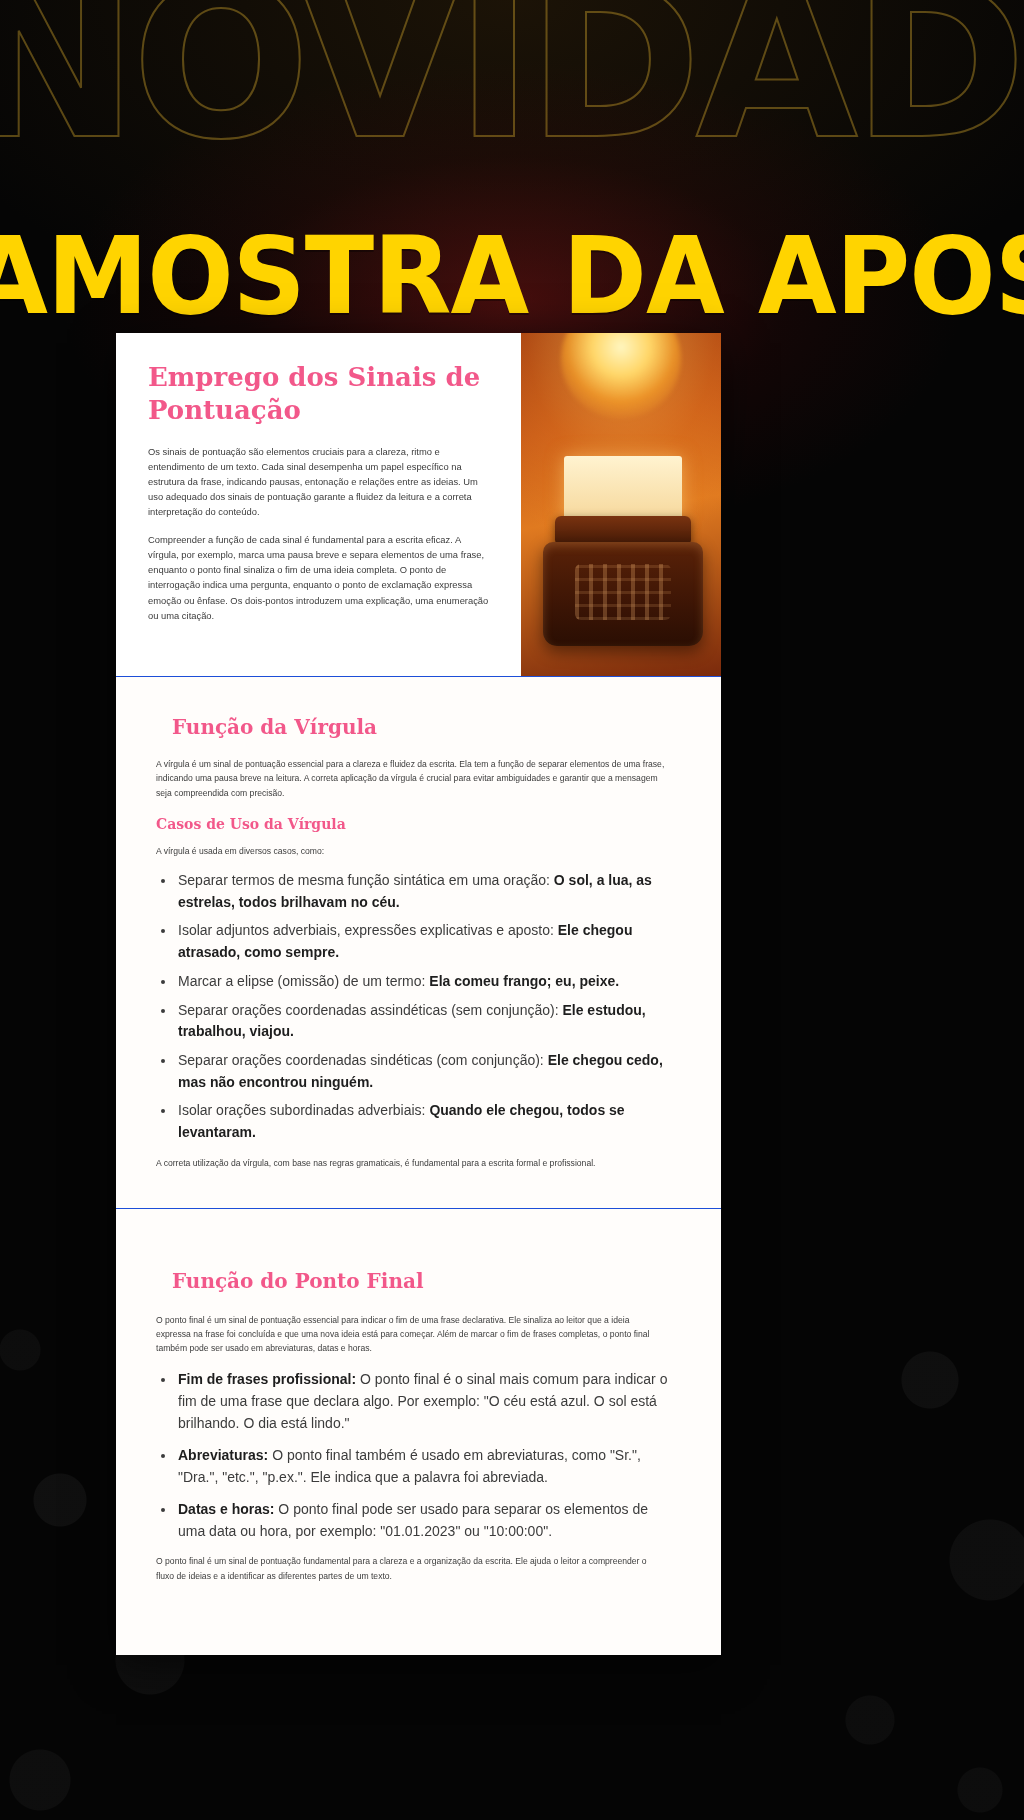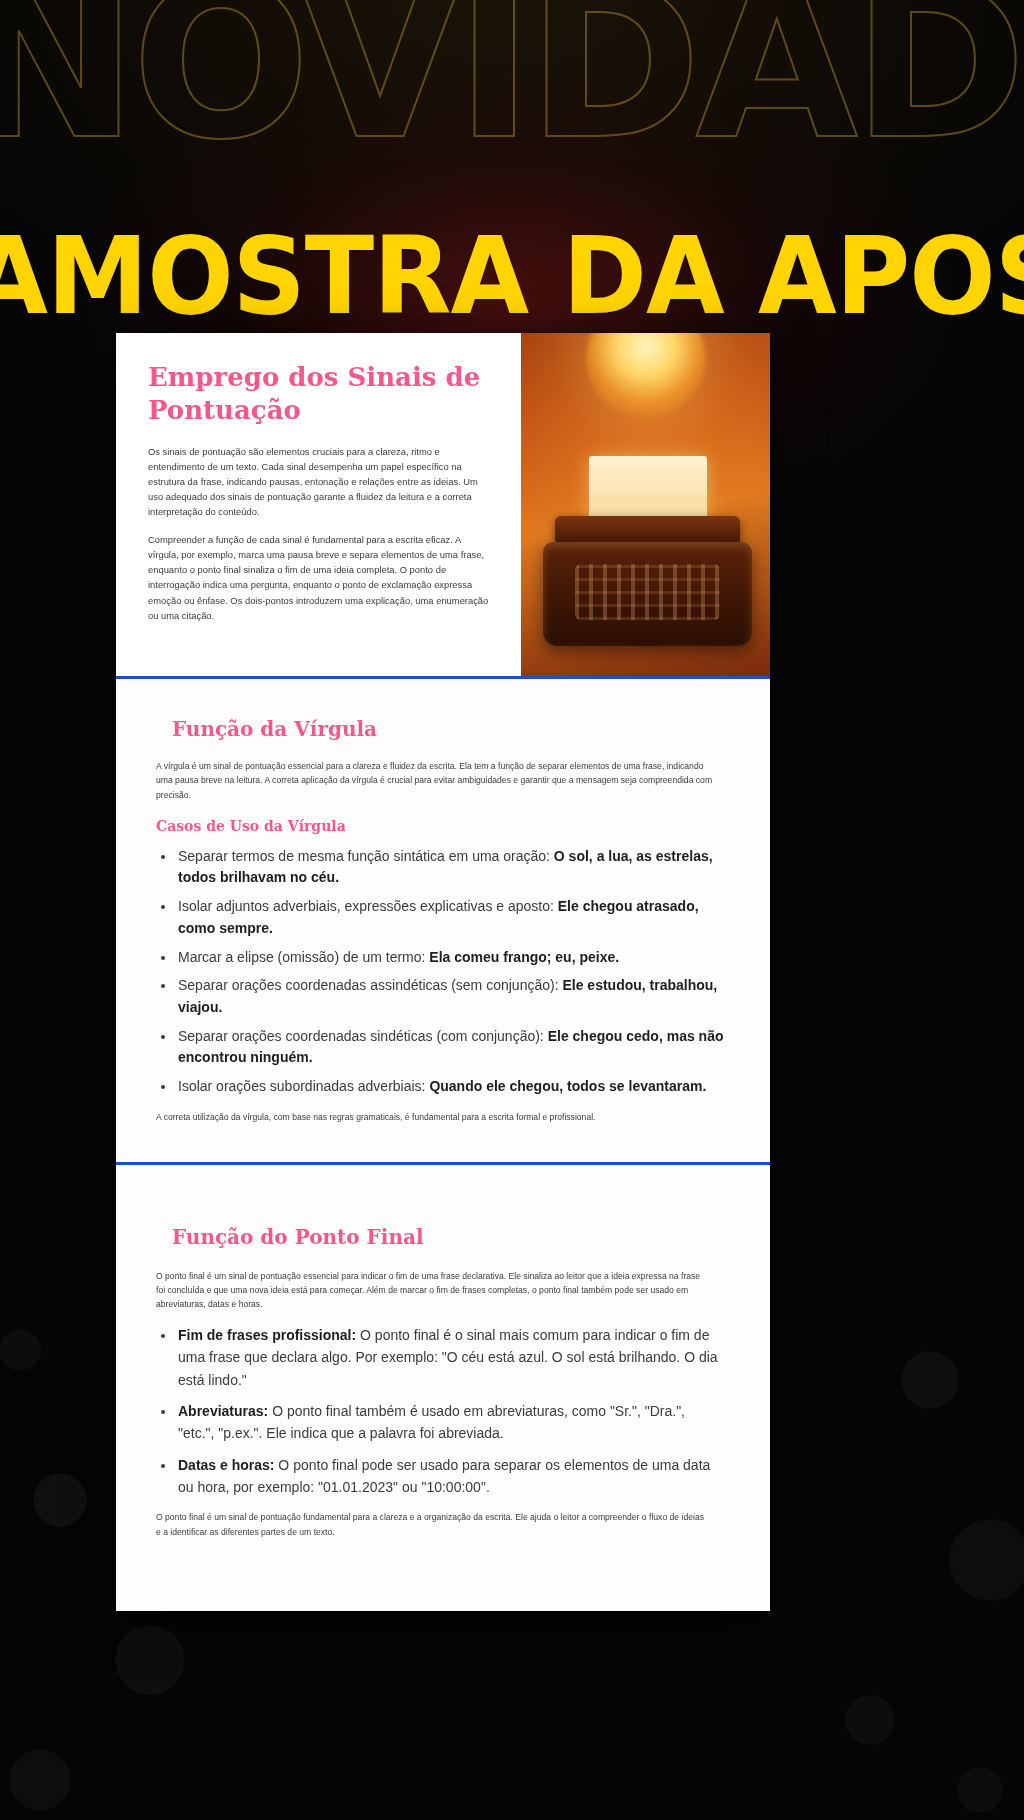--- a/index.html
+++ b/index.html
@@ -77,31 +77,31 @@
     transform-origin: center top;
     text-shadow: 0 2px 0 rgba(0,0,0,0.35);
     white-space: nowrap;
   }
 
   
   .doc-sheet {
     position: absolute;
     left: 116px;
     top: 333px;
-    width: 654px;
+    width: 605px;
     background: #FFFFFF;
     box-shadow: 0 10px 40px rgba(0,0,0,0.6);
     overflow: hidden;
   }
 
   .page {
     background: #FFFDFB;
     position: relative;
   }
-  .page + .page { border-top: 3px solid #1d4ed8; }
+  .page + .page { border-top: 1px solid #1d4ed8; }
 
   
   .p1 {
     display: flex;
     min-height: 343px;
     background: #FFFFFF;
   }
   .p1-left {
     width: 405px;
     padding: 28px 30px 20px 32px;
@@ -274,20 +274,21 @@
           <div class="tw-keys"></div>
         </div>
       </div>
     </div>
   </section>
 
   <section class="page p2">
     <h2 class="doc-h2">Função da Vírgula</h2>
     <p class="doc-p">A vírgula é um sinal de pontuação essencial para a clareza e fluidez da escrita. Ela tem a função de separar elementos de uma frase, indicando uma pausa breve na leitura. A correta aplicação da vírgula é crucial para evitar ambiguidades e garantir que a mensagem seja compreendida com precisão.</p>
     <h3 class="doc-h3">Casos de Uso da Vírgula</h3>
+    <p class="doc-p">A vírgula é usada em diversos casos, como:</p>
     <ul class="doc-list" id="p2-list">
         <li><span>Separar termos de mesma função sintática em uma oração: </span><b>O sol, a lua, as estrelas, todos brilhavam no céu.</b></li>
         <li><span>Isolar adjuntos adverbiais, expressões explicativas e aposto: </span><b>Ele chegou atrasado, como sempre.</b></li>
         <li><span>Marcar a elipse (omissão) de um termo: </span><b>Ela comeu frango; eu, peixe.</b></li>
         <li><span>Separar orações coordenadas assindéticas (sem conjunção): </span><b>Ele estudou, trabalhou, viajou.</b></li>
         <li><span>Separar orações coordenadas sindéticas (com conjunção): </span><b>Ele chegou cedo, mas não encontrou ninguém.</b></li>
         <li><span>Isolar orações subordinadas adverbiais: </span><b>Quando ele chegou, todos se levantaram.</b></li>
       </ul>
     <p class="doc-p">A correta utilização da vírgula, com base nas regras gramaticais, é fundamental para a escrita formal e profissional.</p>
   </section>

